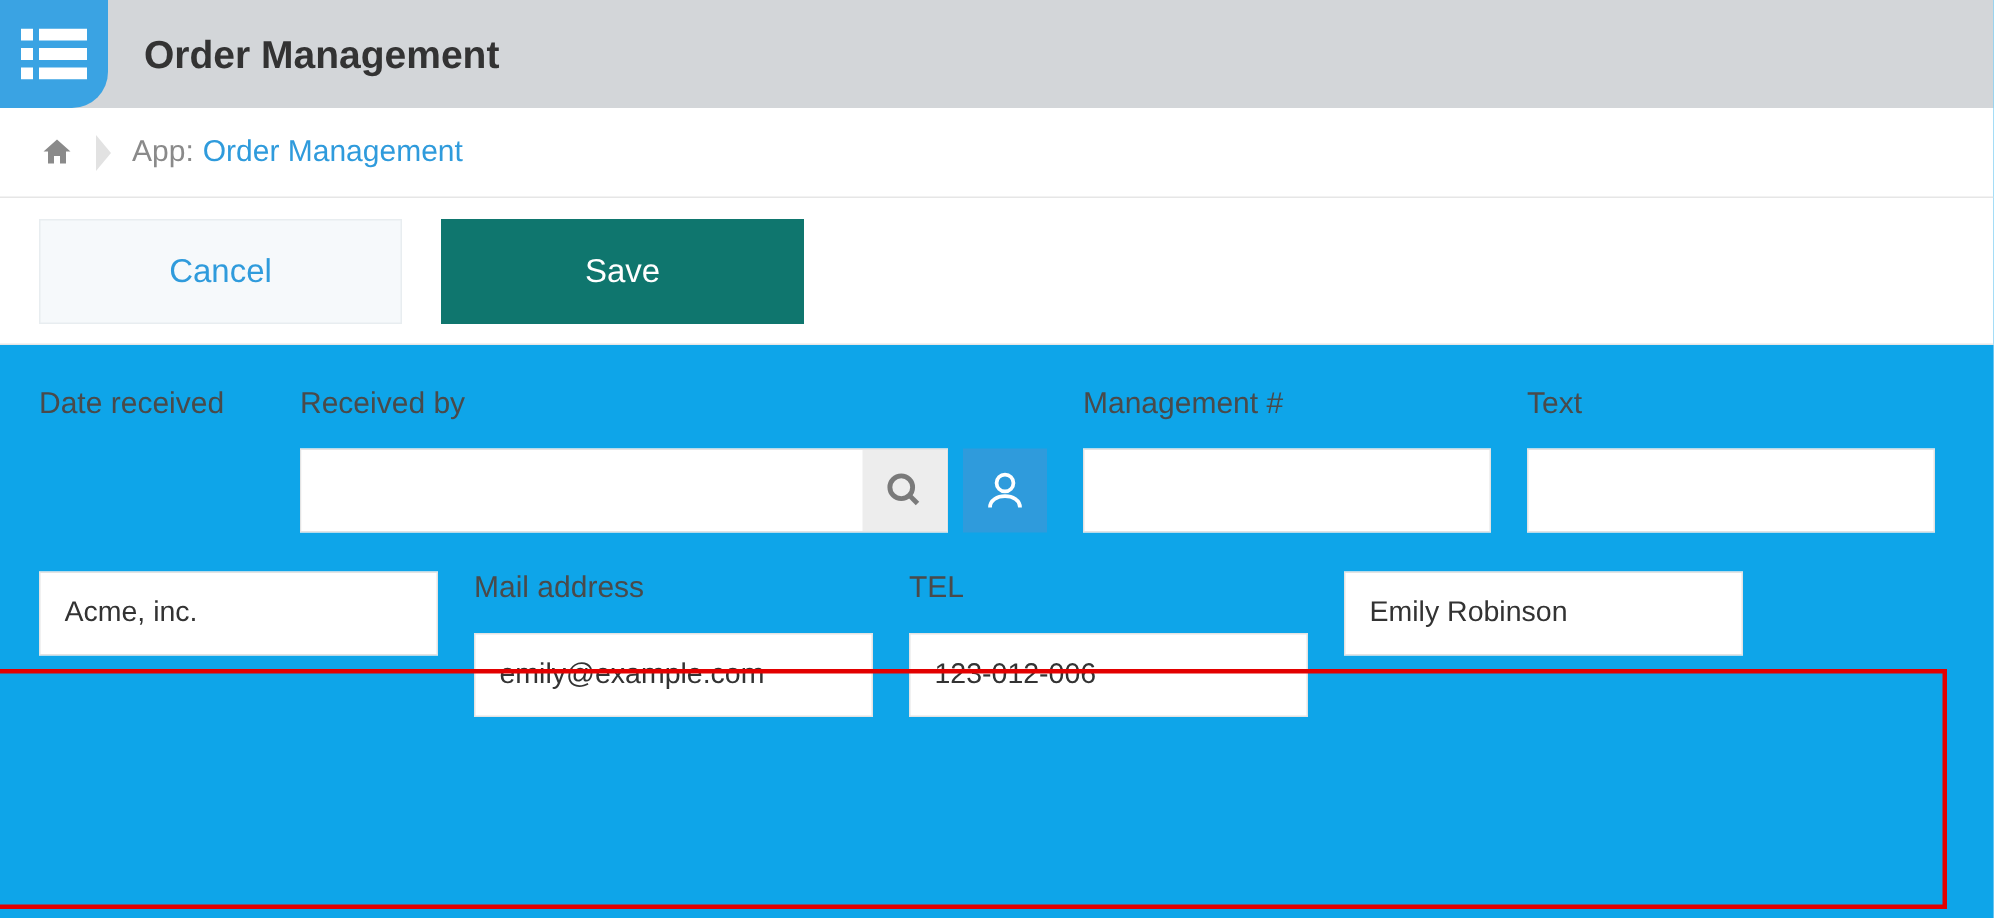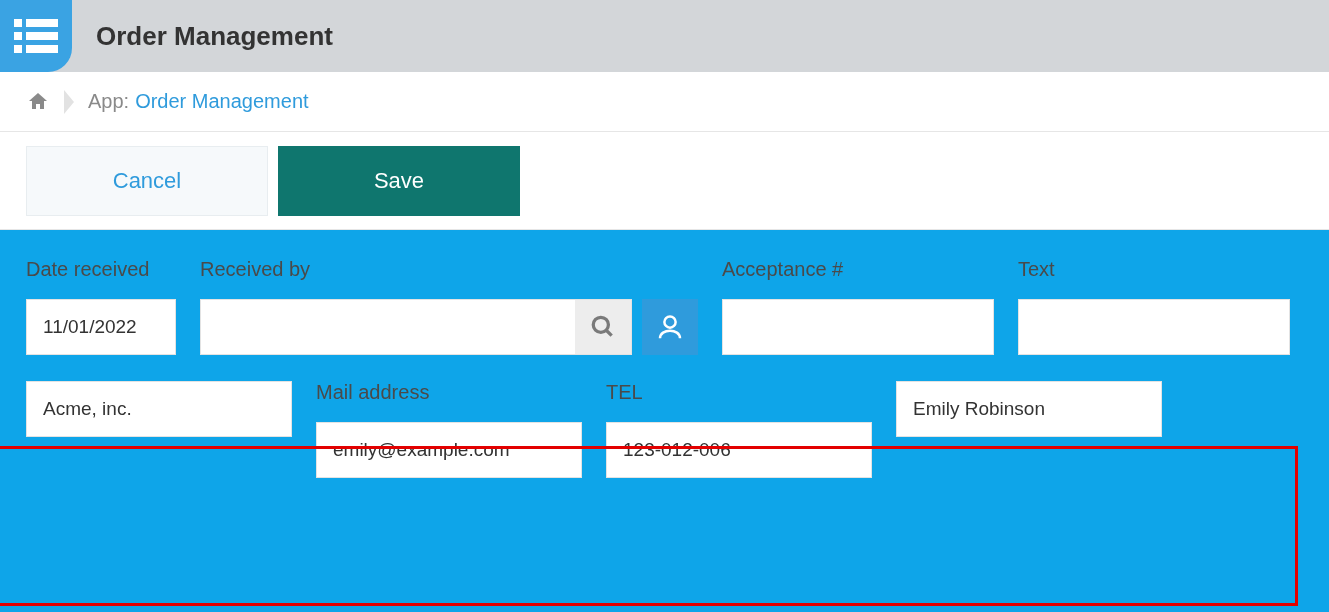--- a/index.html
+++ b/index.html
@@ -59,21 +59,21 @@
   .bc-link { color: #2f9bdc; margin-left: 6px; }
 
   
   .toolbar {
     height: 98px;
     background: #fff;
     border-bottom: 1px solid #e6e6e6;
     display: flex;
     align-items: center;
     padding-left: 26px;
-    gap: 10px;
+    gap: 26px;
   }
   .btn {
     width: 242px;
     height: 70px;
     display: flex;
     align-items: center;
     justify-content: center;
     font-size: 22px;
     cursor: pointer;
     border: none;
@@ -245,21 +245,20 @@
 <div class="toolbar">
   <button class="btn btn-cancel">Cancel</button>
   <button class="btn btn-save">Save</button>
 </div>
 
 <div class="form-area">
 
   <div class="row">
     <div class="field date-field">
       <div class="flabel">Date received</div>
-      <input class="finput" value="11/01/2022" style="">
     </div>
 
     <div class="field recv-field">
       <div class="flabel">Received by</div>
       <div class="recv-input-wrap">
         <div class="recv-input-box">
           <input class="recv-text" value="" style="">
           <div class="search-btn">
             <svg width="26" height="26" viewBox="0 0 24 24" fill="none" stroke="#7a7a7a" stroke-width="3">
               <circle cx="10" cy="10" r="7"></circle>
@@ -270,21 +269,21 @@
         <div class="user-btn">
           <svg width="30" height="30" viewBox="0 0 24 24" fill="none" stroke="#fff" stroke-width="2">
             <circle cx="12" cy="8" r="4.5"></circle>
               <path d="M4 21c0-4 4-6 8-6s8 2 8 6"></path>
           </svg>
         </div>
       </div>
     </div>
 
     <div class="field acc-field">
-      <div class="flabel">Acceptance #</div>
+      <div class="flabel">Management #</div>
       <input class="finput" value="" style="">
     </div>
 
     <div class="field text-field">
       <div class="flabel">Text</div>
       <input class="finput" value="" style="">
     </div>
   </div>
 
   <div class="row row2">

